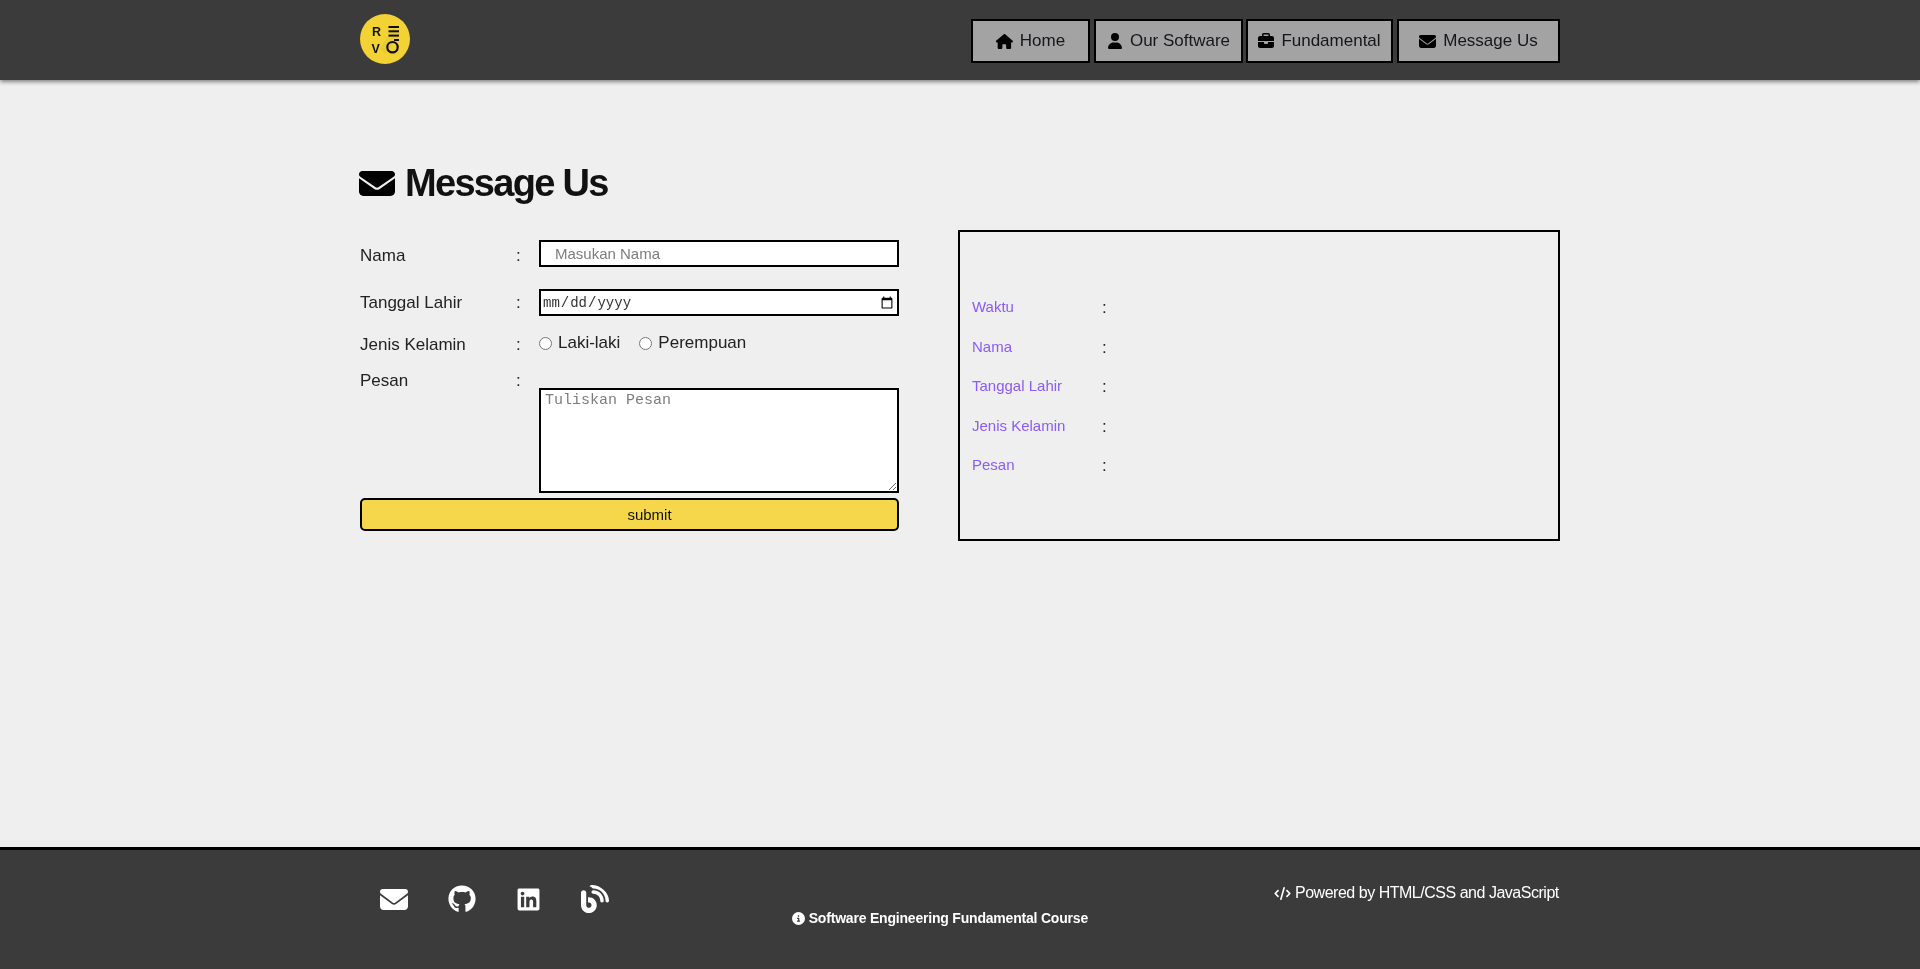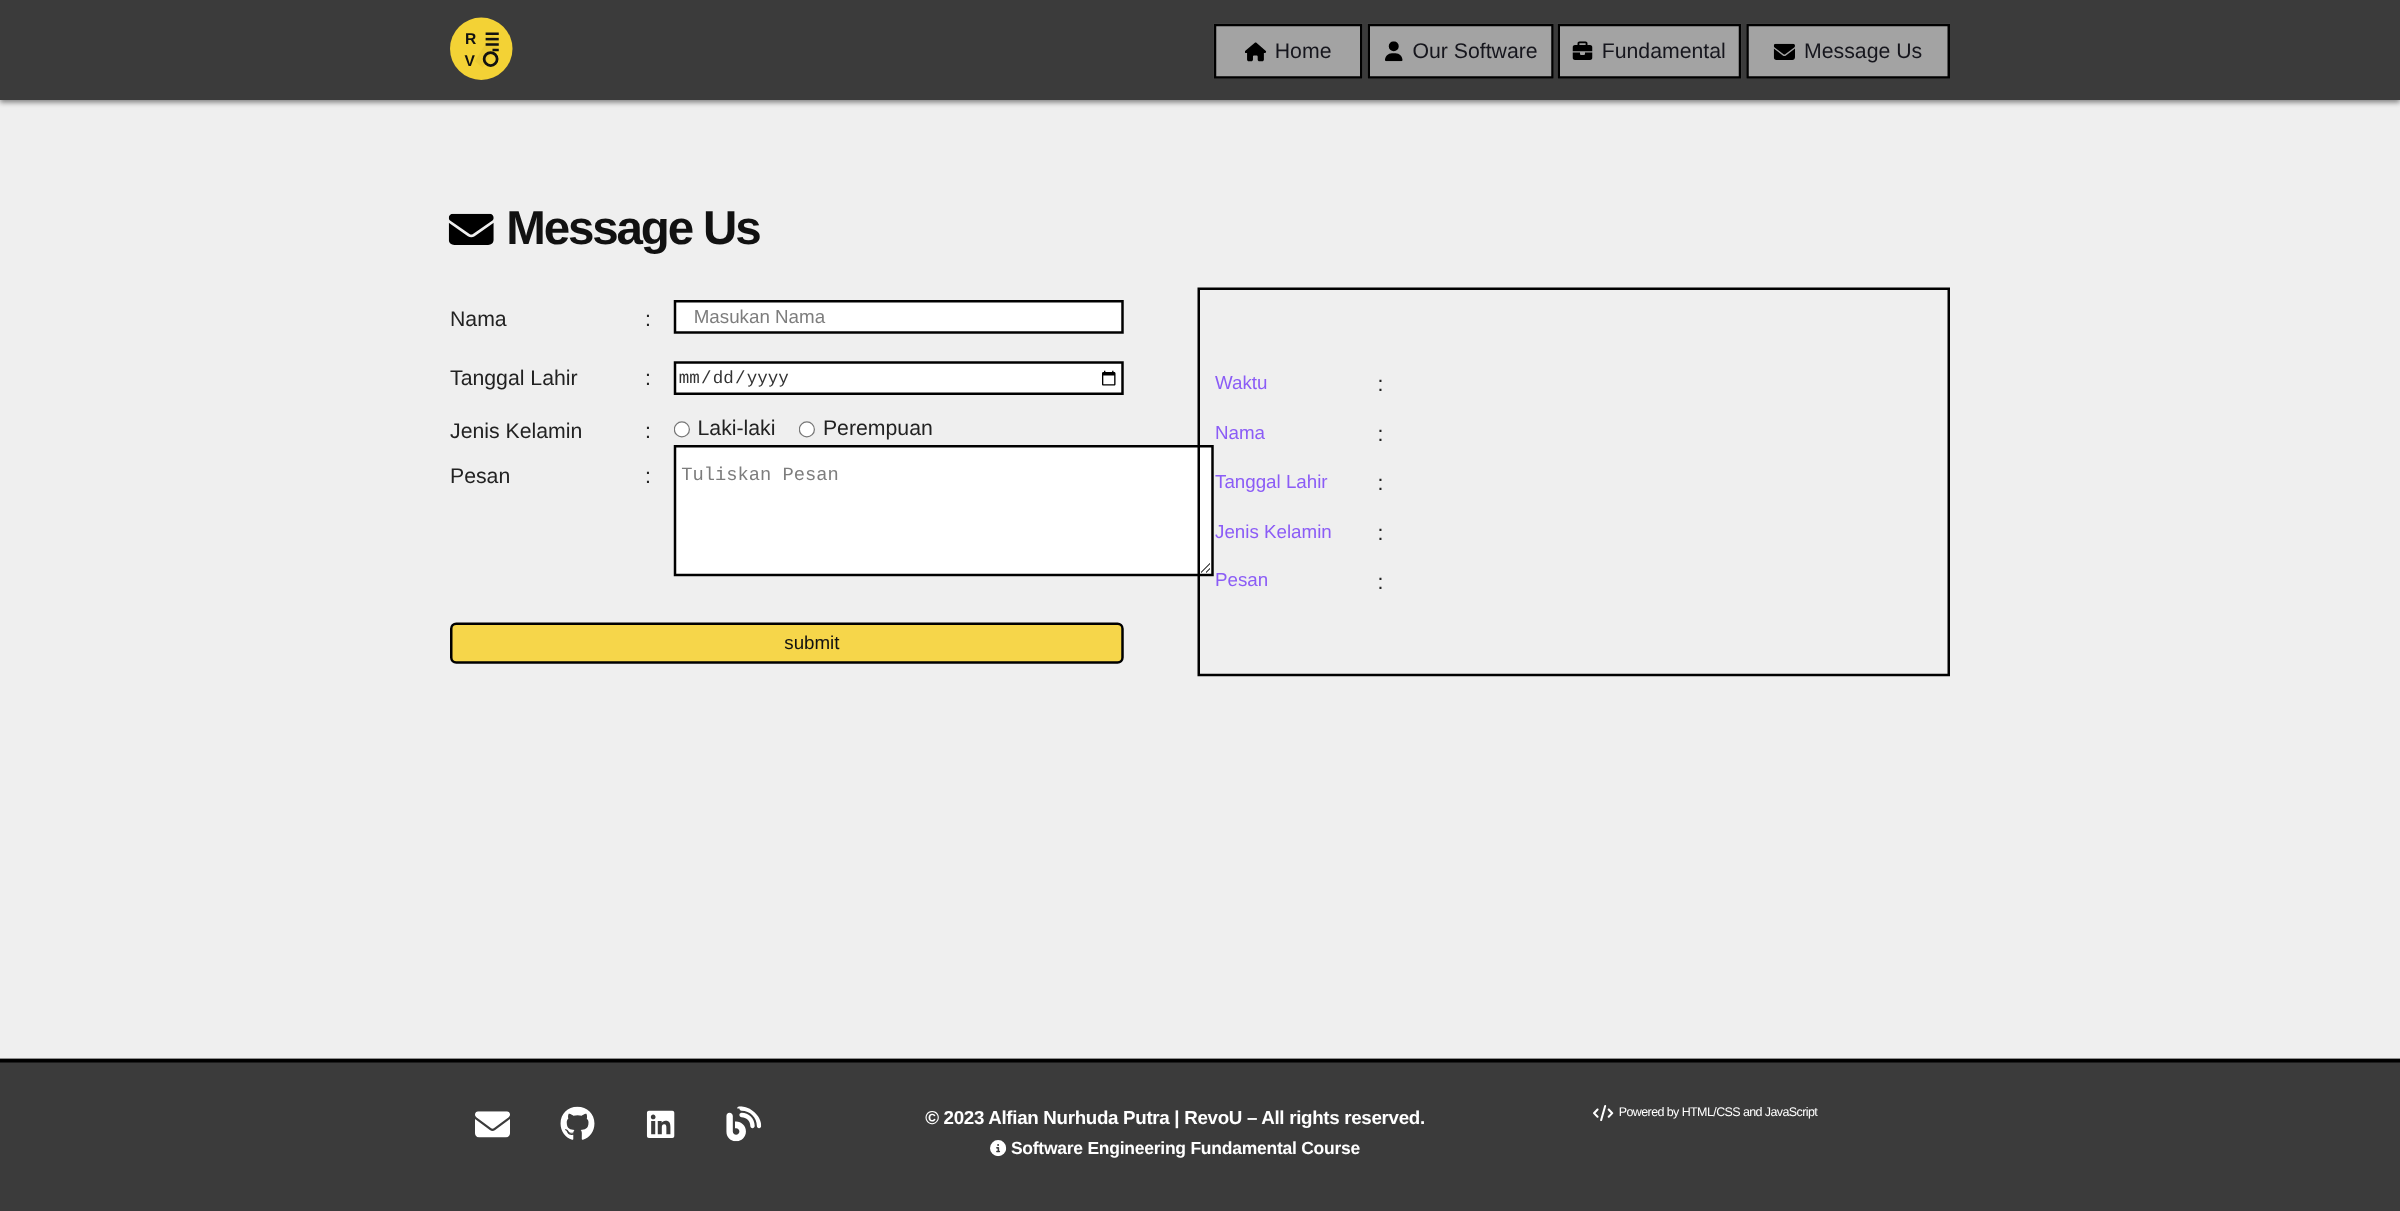--- a/index.html
+++ b/index.html
@@ -19,35 +19,35 @@
 
   
   .flabel { position:absolute; left:360px; font-size:17px; color:#222; }
   .fcolon { position:absolute; left:516px; font-size:17px; color:#222; }
   input.txt { position:absolute; left:539px; width:360px; height:27px; border:2px solid #000; background:#fff; font-family:"Liberation Sans",sans-serif; font-size:15px; padding:0 14px; color:#222; }
   input.txt::placeholder { color:#7d7d7d; }
   input.date { position:absolute; left:539px; width:360px; height:27px; border:2px solid #000; background:#fff; font-family:"Liberation Mono",monospace; font-size:14px; padding:0 1px; color:#333; }
   input.date::-webkit-datetime-edit { color:#333; }
   .radiorow { position:absolute; left:539px; top:333px; display:flex; align-items:center; font-size:17px; color:#222; }
   .radiorow input { width:13px; height:13px; margin-right:6px; }
-  textarea.msg { position:absolute; left:539px; top:356px; width:432px; height:105px; border:2px solid #000; background:#fff; font-family:"Liberation Mono",monospace; font-size:15px; padding:14px 4px; color:#222; resize:both; }
+  textarea.msg { position:absolute; left:539px; top:388px; width:360px; height:105px; border:2px solid #000; background:#fff; font-family:"Liberation Mono",monospace; font-size:15px; padding:2px 4px; color:#222; resize:both; }
   textarea.msg::placeholder { color:#7d7d7d; }
   .submit { position:absolute; left:360px; top:498px; width:539px; height:33px; background:#f6d64a; border:2px solid #000; border-radius:5px; font-family:"Liberation Sans",sans-serif; font-size:15px; color:#111;padding-left:40px; }
 
   
   .infobox { position:absolute; left:958px; top:230px; width:602px; height:311px; border:2px solid #000; }
   .ilabel { position:absolute; left:972px; font-size:15px; color:#8b5cf6; }
   .icolon { position:absolute; left:1102px; font-size:17px; color:#222; }
 
   
   footer { position:absolute; left:0; top:847px; width:1920px; height:122px; background:#3b3b3b; border-top:3px solid #000; color:#fff; }
   .ficons { position:absolute; top:35px; left:380px; display:flex; gap:40px; align-items:center; }
   .fcopy { position:absolute; top:36px; left:0; width:1880px; text-align:center; font-size:15px; letter-spacing:-0.25px; font-weight:bold; }
   .fcourse { position:absolute; top:60px; left:0; width:1880px; text-align:center; font-size:14px; letter-spacing:-0.2px; font-weight:bold; }
-  .fpow { position:absolute; top:34px; left:1274px; font-size:10px; letter-spacing:-0.48px; display:flex; align-items:center; gap:4px; }
+  .fpow { position:absolute; top:34px; left:1274px; font-size:16px; letter-spacing:-0.48px; display:flex; align-items:center; gap:4px; }
 </style>
 </head>
 <body>
 
 <header>
   <div class="logo">
     <svg width="50" height="50" viewBox="0 0 50 50">
       <path d="M20 35 Q30 18 34 14 L40 20 Q32 30 26 40 Z" fill="#e3c230" opacity="0.55"></path>
       <text x="12" y="21.5" font-family="Liberation Sans" font-size="12.5" font-weight="bold" fill="#111">R</text>
       <rect x="28.5" y="12" width="10.5" height="2" fill="#111"></rect>
@@ -135,21 +135,20 @@
     <svg width="28" height="28" viewBox="0 0 496 512" fill="#fff">
         <path d="M165.9 397.4c0 2-2.3 3.6-5.2 3.6-3.3.3-5.6-1.3-5.6-3.6 0-2 2.3-3.6 5.2-3.6 3-.3 5.6 1.3 5.6 3.6zm-31.1-4.5c-.7 2 1.3 4.3 4.3 4.9 2.6 1 5.6 0 6.2-2s-1.3-4.3-4.3-5.2c-2.6-.7-5.5.3-6.2 2.3zm44.2-1.7c-2.9.7-4.9 2.6-4.6 4.9.3 2 2.9 3.3 5.9 2.6 2.9-.7 4.9-2.6 4.6-4.6-.3-1.9-3-3.2-5.9-2.9zM244.8 8C106.1 8 0 113.3 0 252c0 110.9 69.8 205.8 169.5 239.2 12.8 2.3 17.3-5.6 17.3-12.1 0-6.2-.3-40.4-.3-61.4 0 0-70 15-84.7-29.8 0 0-11.4-29.1-27.8-36.6 0 0-22.9-15.7 1.6-15.4 0 0 24.9 2 38.6 25.8 21.9 38.6 58.6 27.5 72.9 20.9 2.3-16 8.8-27.1 16-33.7-55.9-6.2-112.3-14.3-112.3-110.5 0-27.5 7.6-41.3 23.6-58.9-2.6-6.5-11.1-33.3 2.6-67.9 20.9-6.5 69 27 69 27 20-5.6 41.5-8.5 62.8-8.5s42.8 2.9 62.8 8.5c0 0 48.1-33.6 69-27 13.7 34.7 5.2 61.4 2.6 67.9 16 17.7 25.8 31.5 25.8 58.9 0 96.5-58.9 104.2-114.8 110.5 9.2 7.9 17 22.9 17 46.4 0 33.7-.3 75.4-.3 83.6 0 6.5 4.6 14.4 17.3 12.1C428.2 457.8 496 362.9 496 252 496 113.3 389.9 8 244.8 8z"></path>
       </svg>
     <svg width="25" height="25" viewBox="0 0 448 512" fill="#fff">
         <path d="M416 32H31.9C14.3 32 0 46.5 0 64.3v383.4C0 465.5 14.3 480 31.9 480H416c17.6 0 32-14.5 32-32.3V64.3c0-17.8-14.4-32.3-32-32.3zM135.4 416H69V202.2h66.5V416zm-33.2-243c-21.3 0-38.5-17.3-38.5-38.5S80.9 96 102.2 96c21.2 0 38.5 17.3 38.5 38.5 0 21.3-17.2 38.5-38.5 38.5zm282.1 243h-66.4V312c0-24.8-.5-56.7-34.5-56.7-34.6 0-39.9 27-39.9 54.9V416h-66.4V202.2h63.7v29.2h.9c8.9-16.8 30.6-34.5 62.9-34.5 67.2 0 79.7 44.3 79.7 101.9V416z"></path>
       </svg>
     <svg width="28" height="28" viewBox="0 0 512 512" fill="#fff">
         <path d="M192 32c0 17.7 14.3 32 32 32c123.7 0 224 100.3 224 224c0 17.7 14.3 32 32 32s32-14.3 32-32C512 146.6 365.4 0 192 0c-17.7 0-32 14.3-32 32zm0 96c0 17.7 14.3 32 32 32c70.7 0 128 57.3 128 128c0 17.7 14.3 32 32 32s32-14.3 32-32c0-106-86-192-192-192c-17.7 0-32 14.3-32 32zM96 144c0-26.5-21.5-48-48-48S0 117.5 0 144V368c0 79.5 64.5 144 144 144s144-64.5 144-144s-64.5-144-144-144H128v96h16c26.5 0 48 21.5 48 48s-21.5 48-48 48s-48-21.5-48-48V144z"></path>
       </svg>
   </div>
-  <div class="fcopy">© 2023 Alfian Nurhuda Putra | RevoU – All rights reserved.</div>
   <div class="fcourse"><svg width="13" height="13" viewBox="0 0 512 512" fill="#fff" style="vertical-align:-2px;">
         <path d="M256 512A256 256 0 1 0 256 0a256 256 0 1 0 0 512zM216 336h24V272H216c-13.3 0-24-10.7-24-24s10.7-24 24-24h48c13.3 0 24 10.7 24 24v88h8c13.3 0 24 10.7 24 24s-10.7 24-24 24H216c-13.3 0-24-10.7-24-24s10.7-24 24-24zm40-208a32 32 0 1 1 0 64 32 32 0 1 1 0-64z"></path>
       </svg> Software Engineering Fundamental Course</div>
   <div class="fpow">
     <svg width="17" height="13" viewBox="0 0 640 512" fill="#fff">
         <path d="M392.8 1.2c-17-4.9-34.7 5-39.6 22l-128 448c-4.9 17 5 34.7 22 39.6s34.7-5 39.6-22l128-448c4.9-17-5-34.7-22-39.6zm80.6 120.1c-12.5 12.5-12.5 32.8 0 45.3L562.7 256l-89.4 89.4c-12.5 12.5-12.5 32.8 0 45.3s32.8 12.5 45.3 0l112-112c12.5-12.5 12.5-32.8 0-45.3l-112-112c-12.5-12.5-32.8-12.5-45.3 0zm-306.7 0c-12.5-12.5-32.8-12.5-45.3 0l-112 112c-12.5 12.5-12.5 32.8 0 45.3l112 112c12.5 12.5 32.8 12.5 45.3 0s12.5-32.8 0-45.3L77.3 256l89.4-89.4c12.5-12.5 12.5-32.8 0-45.3z"></path>
       </svg>
     <span>Powered by HTML/CSS and JavaScript</span>
   </div>
 </footer>

